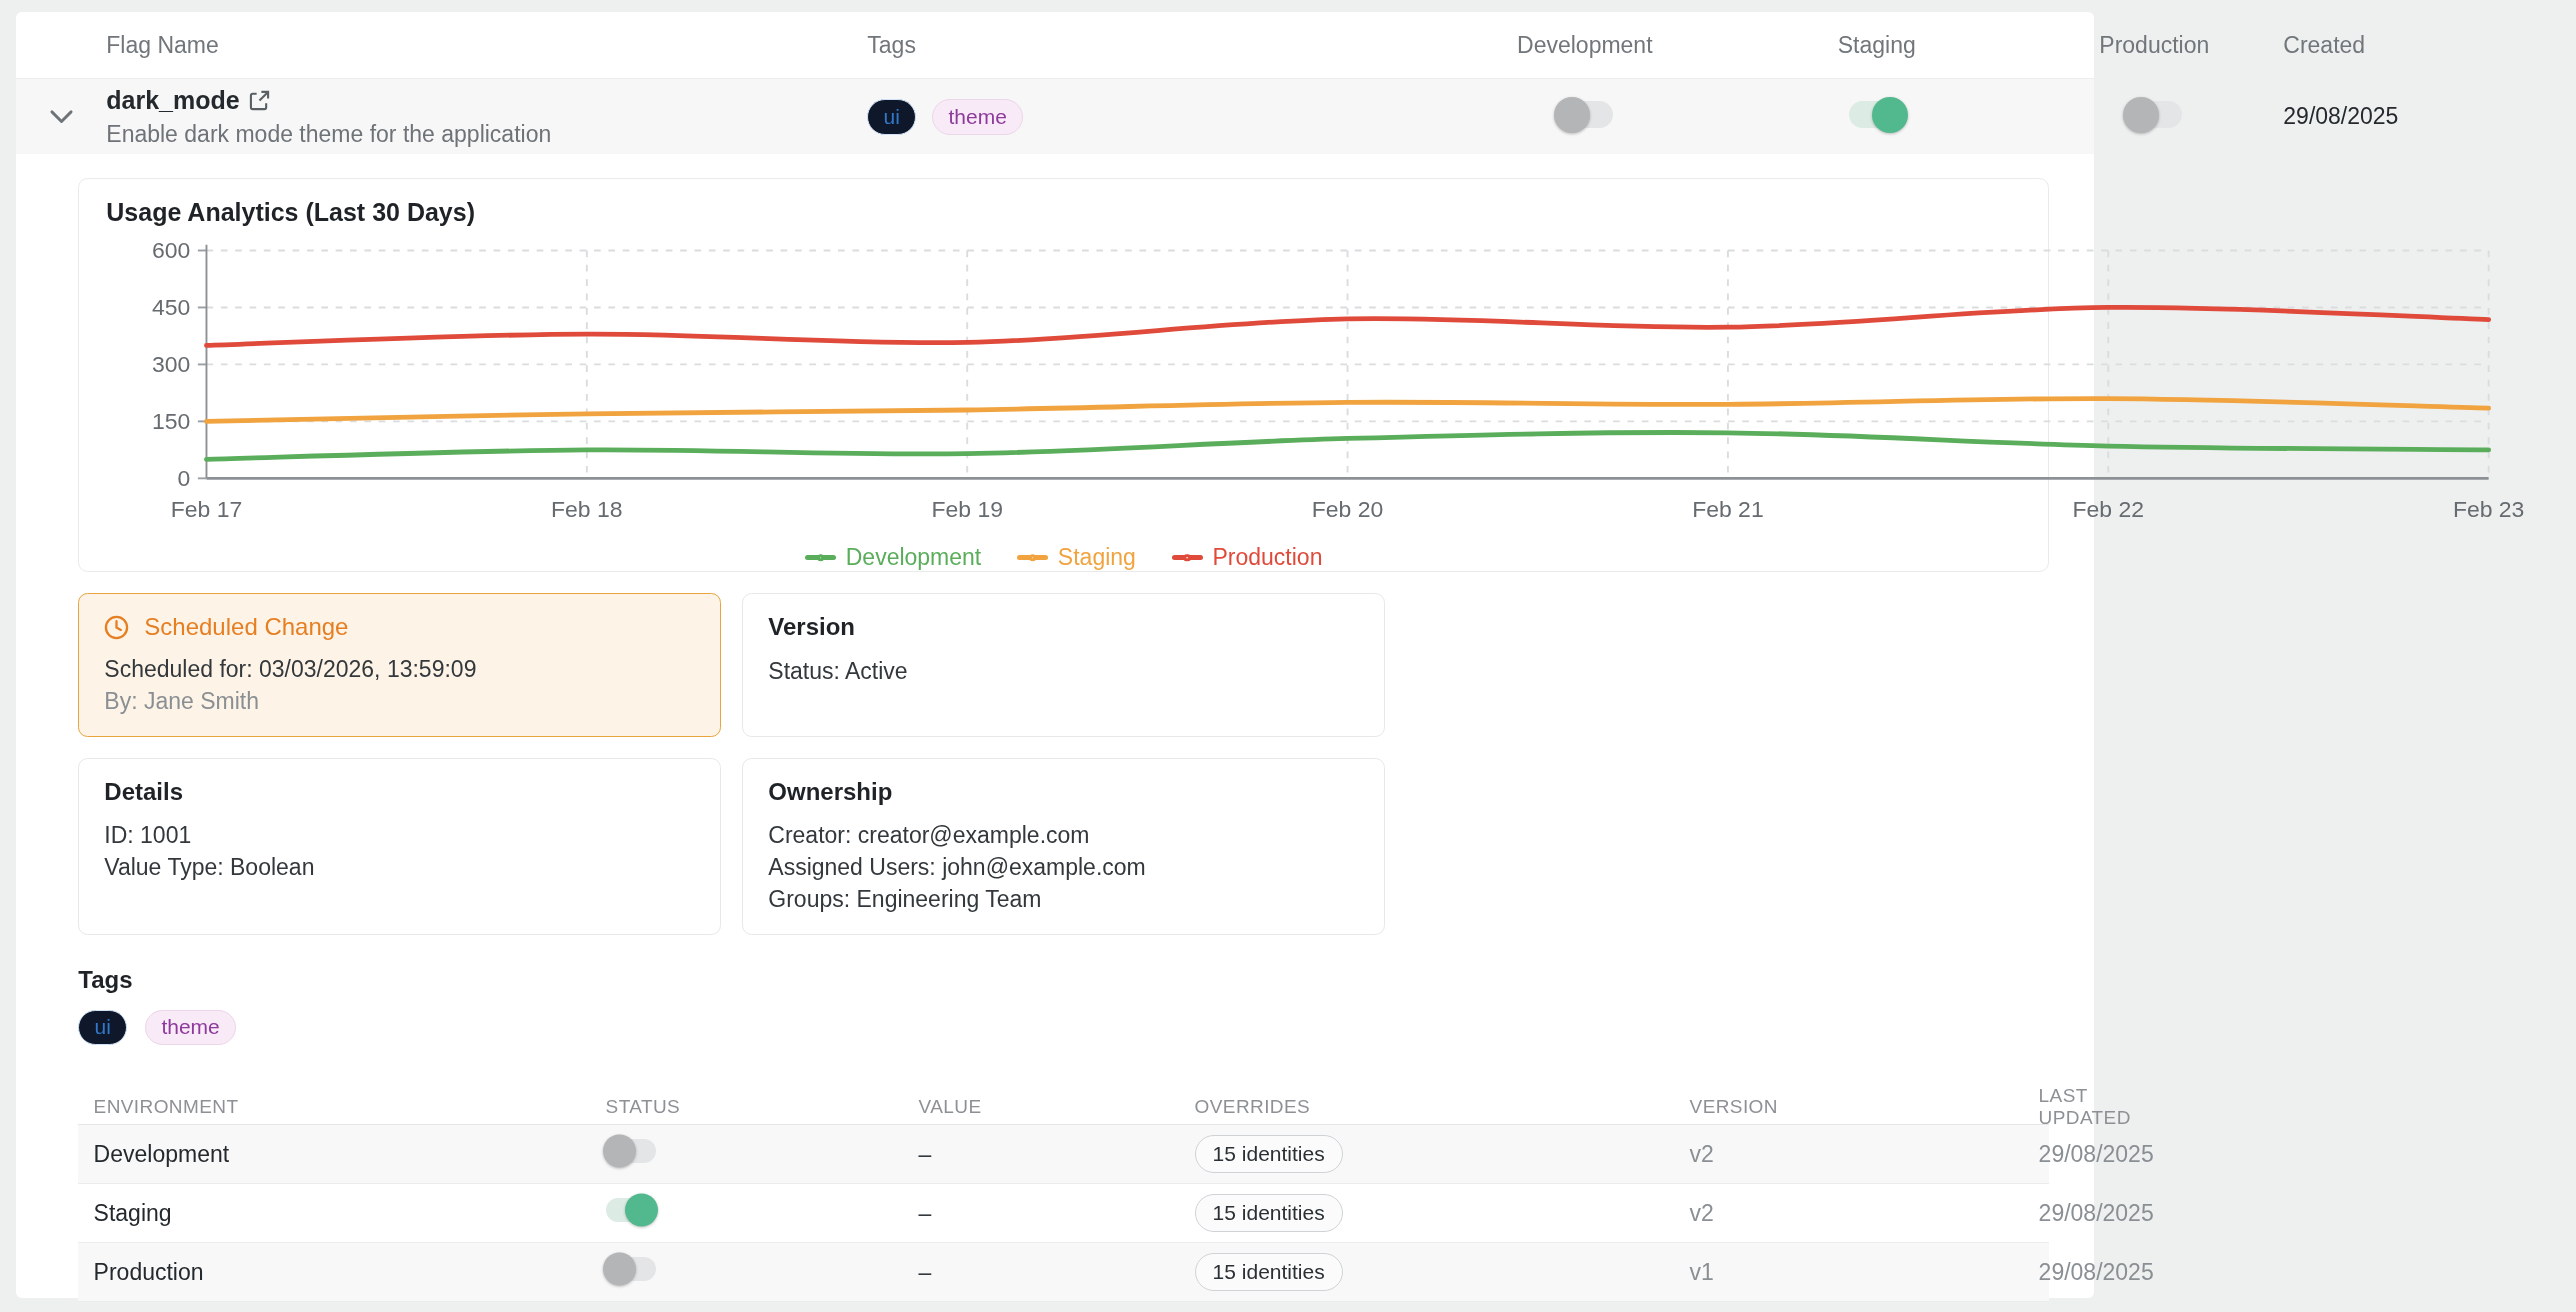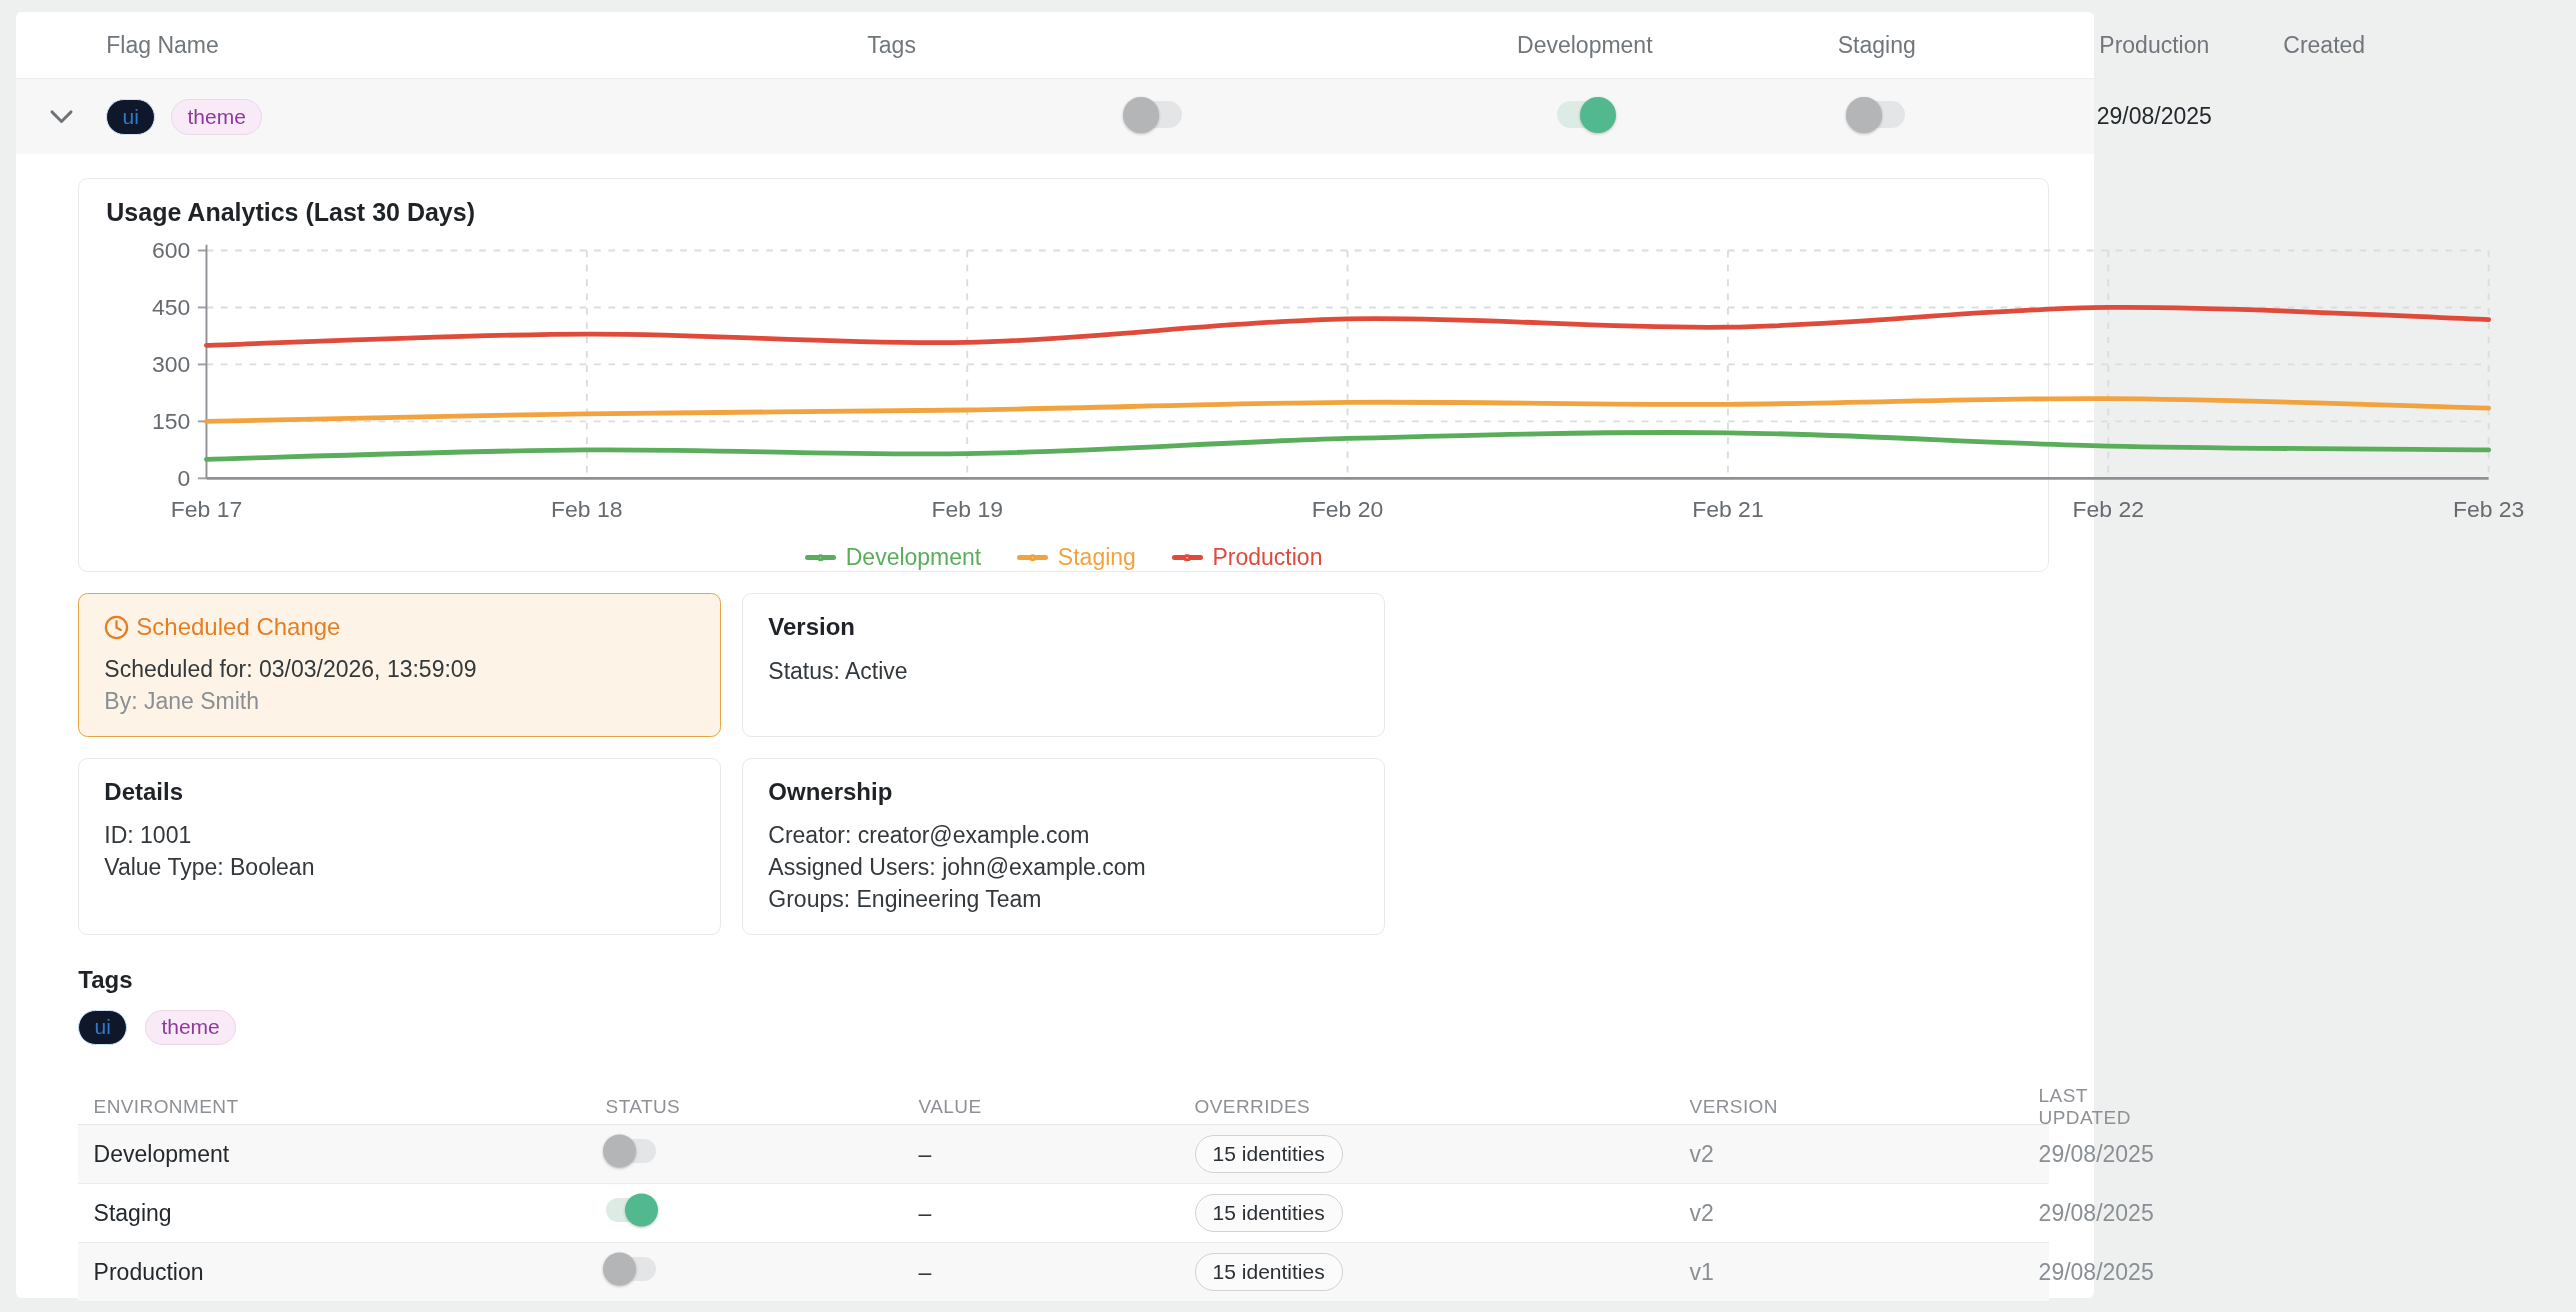--- a/index.html
+++ b/index.html
@@ -43,21 +43,21 @@
   .legend-marker { position:relative; width:31px; height:4.8px; border-radius:2.9px; display:inline-block; }
   .legend-dot { position:absolute; left:50%; top:50%; transform:translate(-50%,-50%); width:7.7px; height:7.7px; border-radius:50%; background:#fff; border:3.8px solid; display:inline-block; }
 
   
   .cards-row { display:grid; grid-template-columns:1fr 1fr 1fr; gap:21px; margin-top:21px; }
   .card { background:#fff; border:1px solid #e6e8ea; border-radius:9.6px; padding:19px 25px; }
   .card-title { font-size:24px; font-weight:bold; color:#1f2327; margin-bottom:13.4px; }
   .card-line { font-size:23px; color:#33383c; line-height:32px; }
   .card-line.muted { color:#8a8f94; }
   .card-scheduled { background:#fdf4e7; border:1.9px solid #e8a43f; }
-  .card-title-orange { display:flex; align-items:center; gap:7px; font-size:24px; color:#e67e22; margin-bottom:11.5px; }
+  .card-title-orange { display:flex; align-items:center; gap:15px; font-size:24px; color:#e67e22; margin-bottom:11.5px; }
 
   
   .tags-section { margin-top:31px; }
   .tags-title { font-size:24px; font-weight:bold; color:#1f2327; }
   .tags-pills { margin-top:15.3px; }
   .tags-pills .pill { margin-right:13.4px; }
 
   
   .env-table { margin-top:40px; }
   .env-grid { display:grid; grid-template-columns:512px 313px 276px 495px 349px 1fr; align-items:center; }
@@ -89,20 +89,33 @@
     <div class="hdr center">Created</div>
   </div>
 
   <div class="flag-grid flag-row">
     <div class="chevron-cell">
       <span class="icon">
         <svg width="25" height="15.3" viewBox="0 0 26 16">
             <polyline points="3,3 13,13 23,3" fill="none" stroke="#6e7378" stroke-width="3" stroke-linecap="round" stroke-linejoin="round"></polyline>
           </svg>
       </span>
+    </div>
+    <div>
+      <div class="flag-name-line">
+        <span class="flag-name">dark_mode</span>
+        <span class="icon">
+          <svg width="21" height="21" viewBox="0 0 22 22">
+              <path d="M8 4 H4 a2 2 0 0 0 -2 2 v12 a2 2 0 0 0 2 2 h12 a2 2 0 0 0 2 -2 v-4" fill="none" stroke="#5a5f64" stroke-width="2.2"></path>
+              <polyline points="13,2 20,2 20,9" fill="none" stroke="#5a5f64" stroke-width="2.2"></polyline>
+              <line x1="20" y1="2" x2="11" y2="11" stroke="#5a5f64" stroke-width="2.2"></line>
+            </svg>
+        </span>
+      </div>
+      <div class="flag-desc">Enable dark mode theme for the application</div>
     </div>
     <div>
       <span class="pill pill-blue">ui</span>
       <span class="pill pill-purple">theme</span>
     </div>
     <div class="toggle-cell">
       <span class="toggle"><span class="knob"></span></span>
     </div>
     <div class="toggle-cell">
       <span class="toggle on"><span class="knob"></span></span>

